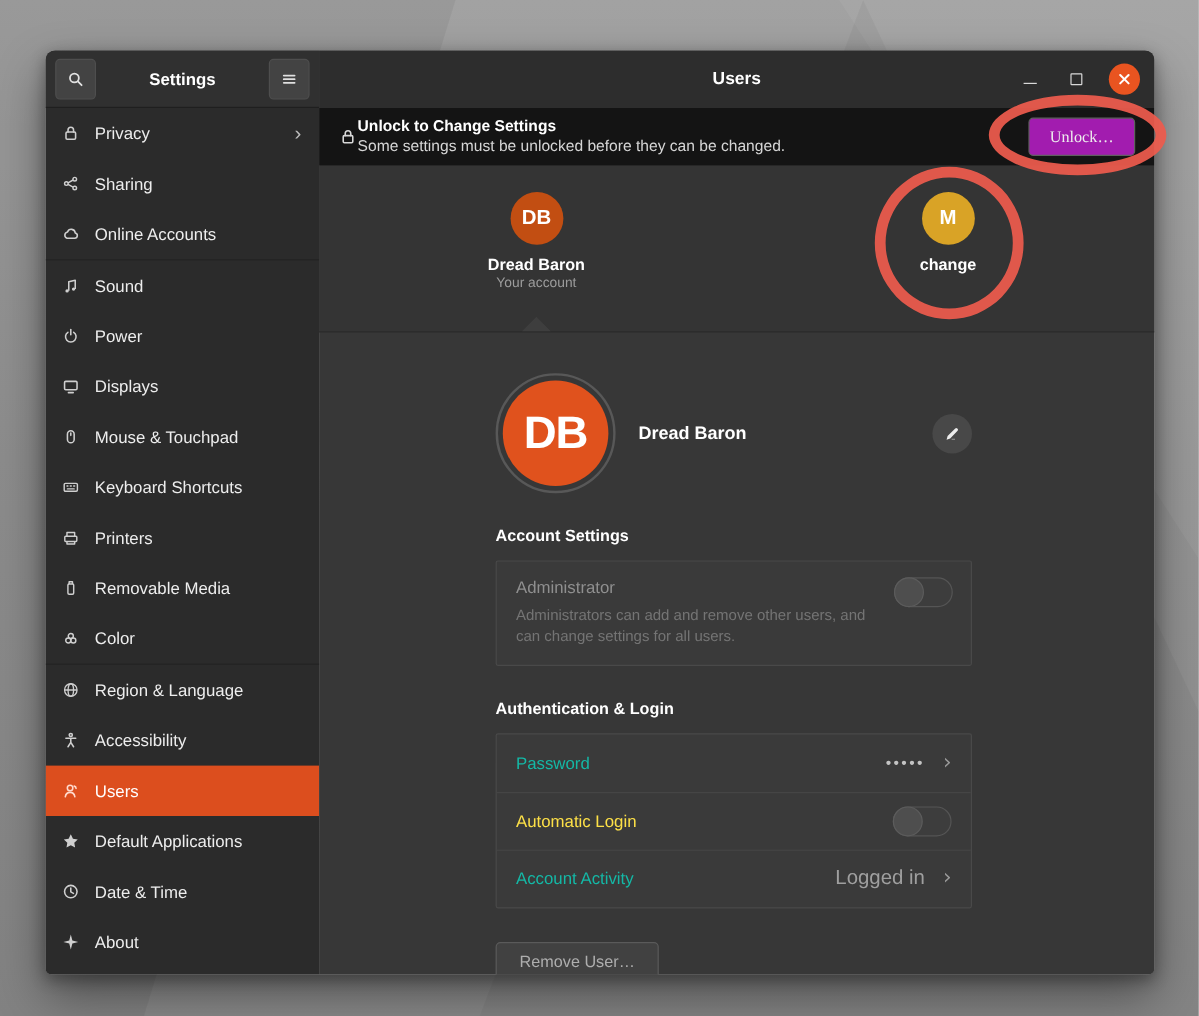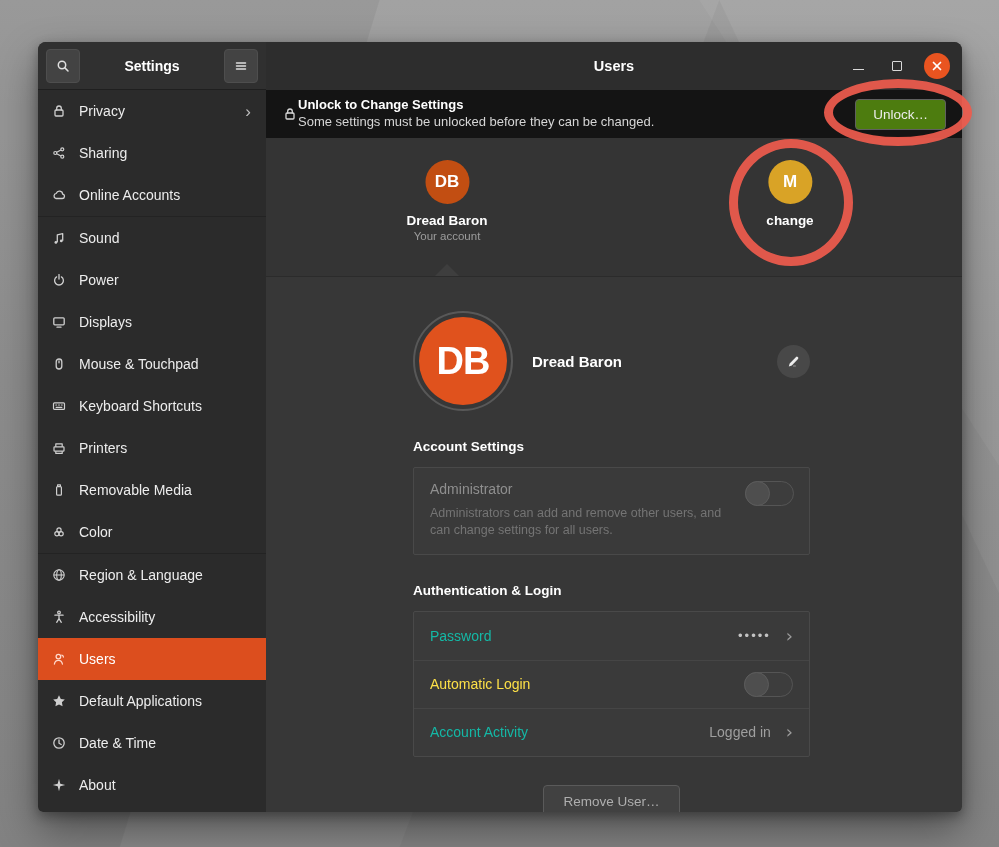--- a/index.html
+++ b/index.html
@@ -45,22 +45,22 @@
   .min-glyph { width:11px; height:0; border-top:1.6px solid #d9d9d9; margin-top:6px; }
   .max-glyph { width:10px; height:10px; border:1.4px solid #d9d9d9; border-radius:1px; }
   .close-btn { width:26px; height:26px; border-radius:50%; background:#e95420;
     display:flex; align-items:center; justify-content:center; cursor:pointer; }
 
   .banner { height:48px; flex:none; background:#141414; display:flex; align-items:center;
     padding:0 16px; gap:0; }
   .banner-icon { width:16px; height:16px; flex:none; display:flex; }
   .banner-title { color:#ffffff; font-weight:bold; font-size:13px; line-height:1.3; }
   .banner-sub { color:#d6d6d6; font-size:13px; line-height:1.3; }
-  .unlock-btn { margin-left:auto; background:#4d7c0f; border:1px solid #606060; border-radius:4px;
-    color:#ededed; font-size:13.5px; padding:7px 17px; cursor:pointer; white-space:nowrap; }
+  .unlock-btn { margin-left:auto; background:#a21caf; border:1px solid #606060; border-radius:4px;
+    color:#ededed; font-size:13.5px; padding:7px 17px; cursor:pointer; white-space:nowrap;font-family:Liberation Serif, serif; }
 
   .carousel { height:139px; flex:none; background:#343434; border-bottom:1px solid #2b2b2b; position:relative; }
   .cu { position:absolute; top:22px; transform:translateX(-50%); text-align:center; cursor:pointer; }
   .cu-db { left:181px; }
   .cu-m  { left:524px; }
   .cu-avatar { width:44px; height:44px; border-radius:50%; margin:0 auto; color:#ffffff;
     font-weight:bold; font-size:17px; display:flex; align-items:center; justify-content:center; }
   .cu-name { margin-top:9px; font-size:13.5px; font-weight:bold; color:#ffffff; }
   .cu-sub { margin-top:2px; font-size:11.5px; color:#9c9c9c; }
   .carousel-arrow { position:absolute; left:169px; bottom:0; width:0; height:0;
@@ -91,23 +91,23 @@
   .toggle.disabled { opacity:.85; }
   .admin-toggle { position:absolute; right:15px; top:13px; }
 
   .auth-row { height:48px; display:flex; align-items:center; padding:0 16px; }
   .auth-row + .auth-row { border-top:1px solid #454545; }
   .row-label { font-size:14px; color:#14b8a6; }
   .row-label.dim { color:#fde047; }
   .row-right { margin-left:auto; display:flex; align-items:center; gap:15px; }
   .dots { color:#c3c3c3; font-size:13px; letter-spacing:2px; }
   .chev { color:#9a9a9a; font-size:18px; line-height:1; font-family:"DejaVu Sans",sans-serif; }
-  .row-value { color:#9f9f9f; font-size:14px; }
-
-  .remove-row { margin-top:28px; display:flex; justify-content:center; }
+  .row-value { color:#9f9f9f; font-size:17px; }
+
+  .remove-row { margin-top:28px; display:flex; justify-content:flex-start; }
   .remove-btn { background:#414141; border:1px solid #5a5a5a; border-radius:4px; color:#aeaeae;
     font-size:13.5px; padding:8px 19px; cursor:pointer; }
 
   
   .annot { position:absolute; border:9px solid #ee5b4d; border-radius:50%; pointer-events:none; opacity:.93; z-index:20; }
   .annot-unlock { left:824px; top:79px; width:148px; height:67px; }
   .annot-mumbly { left:729px; top:139px; width:124px; height:127px; }
 
   svg { display:block; }
 </style>

